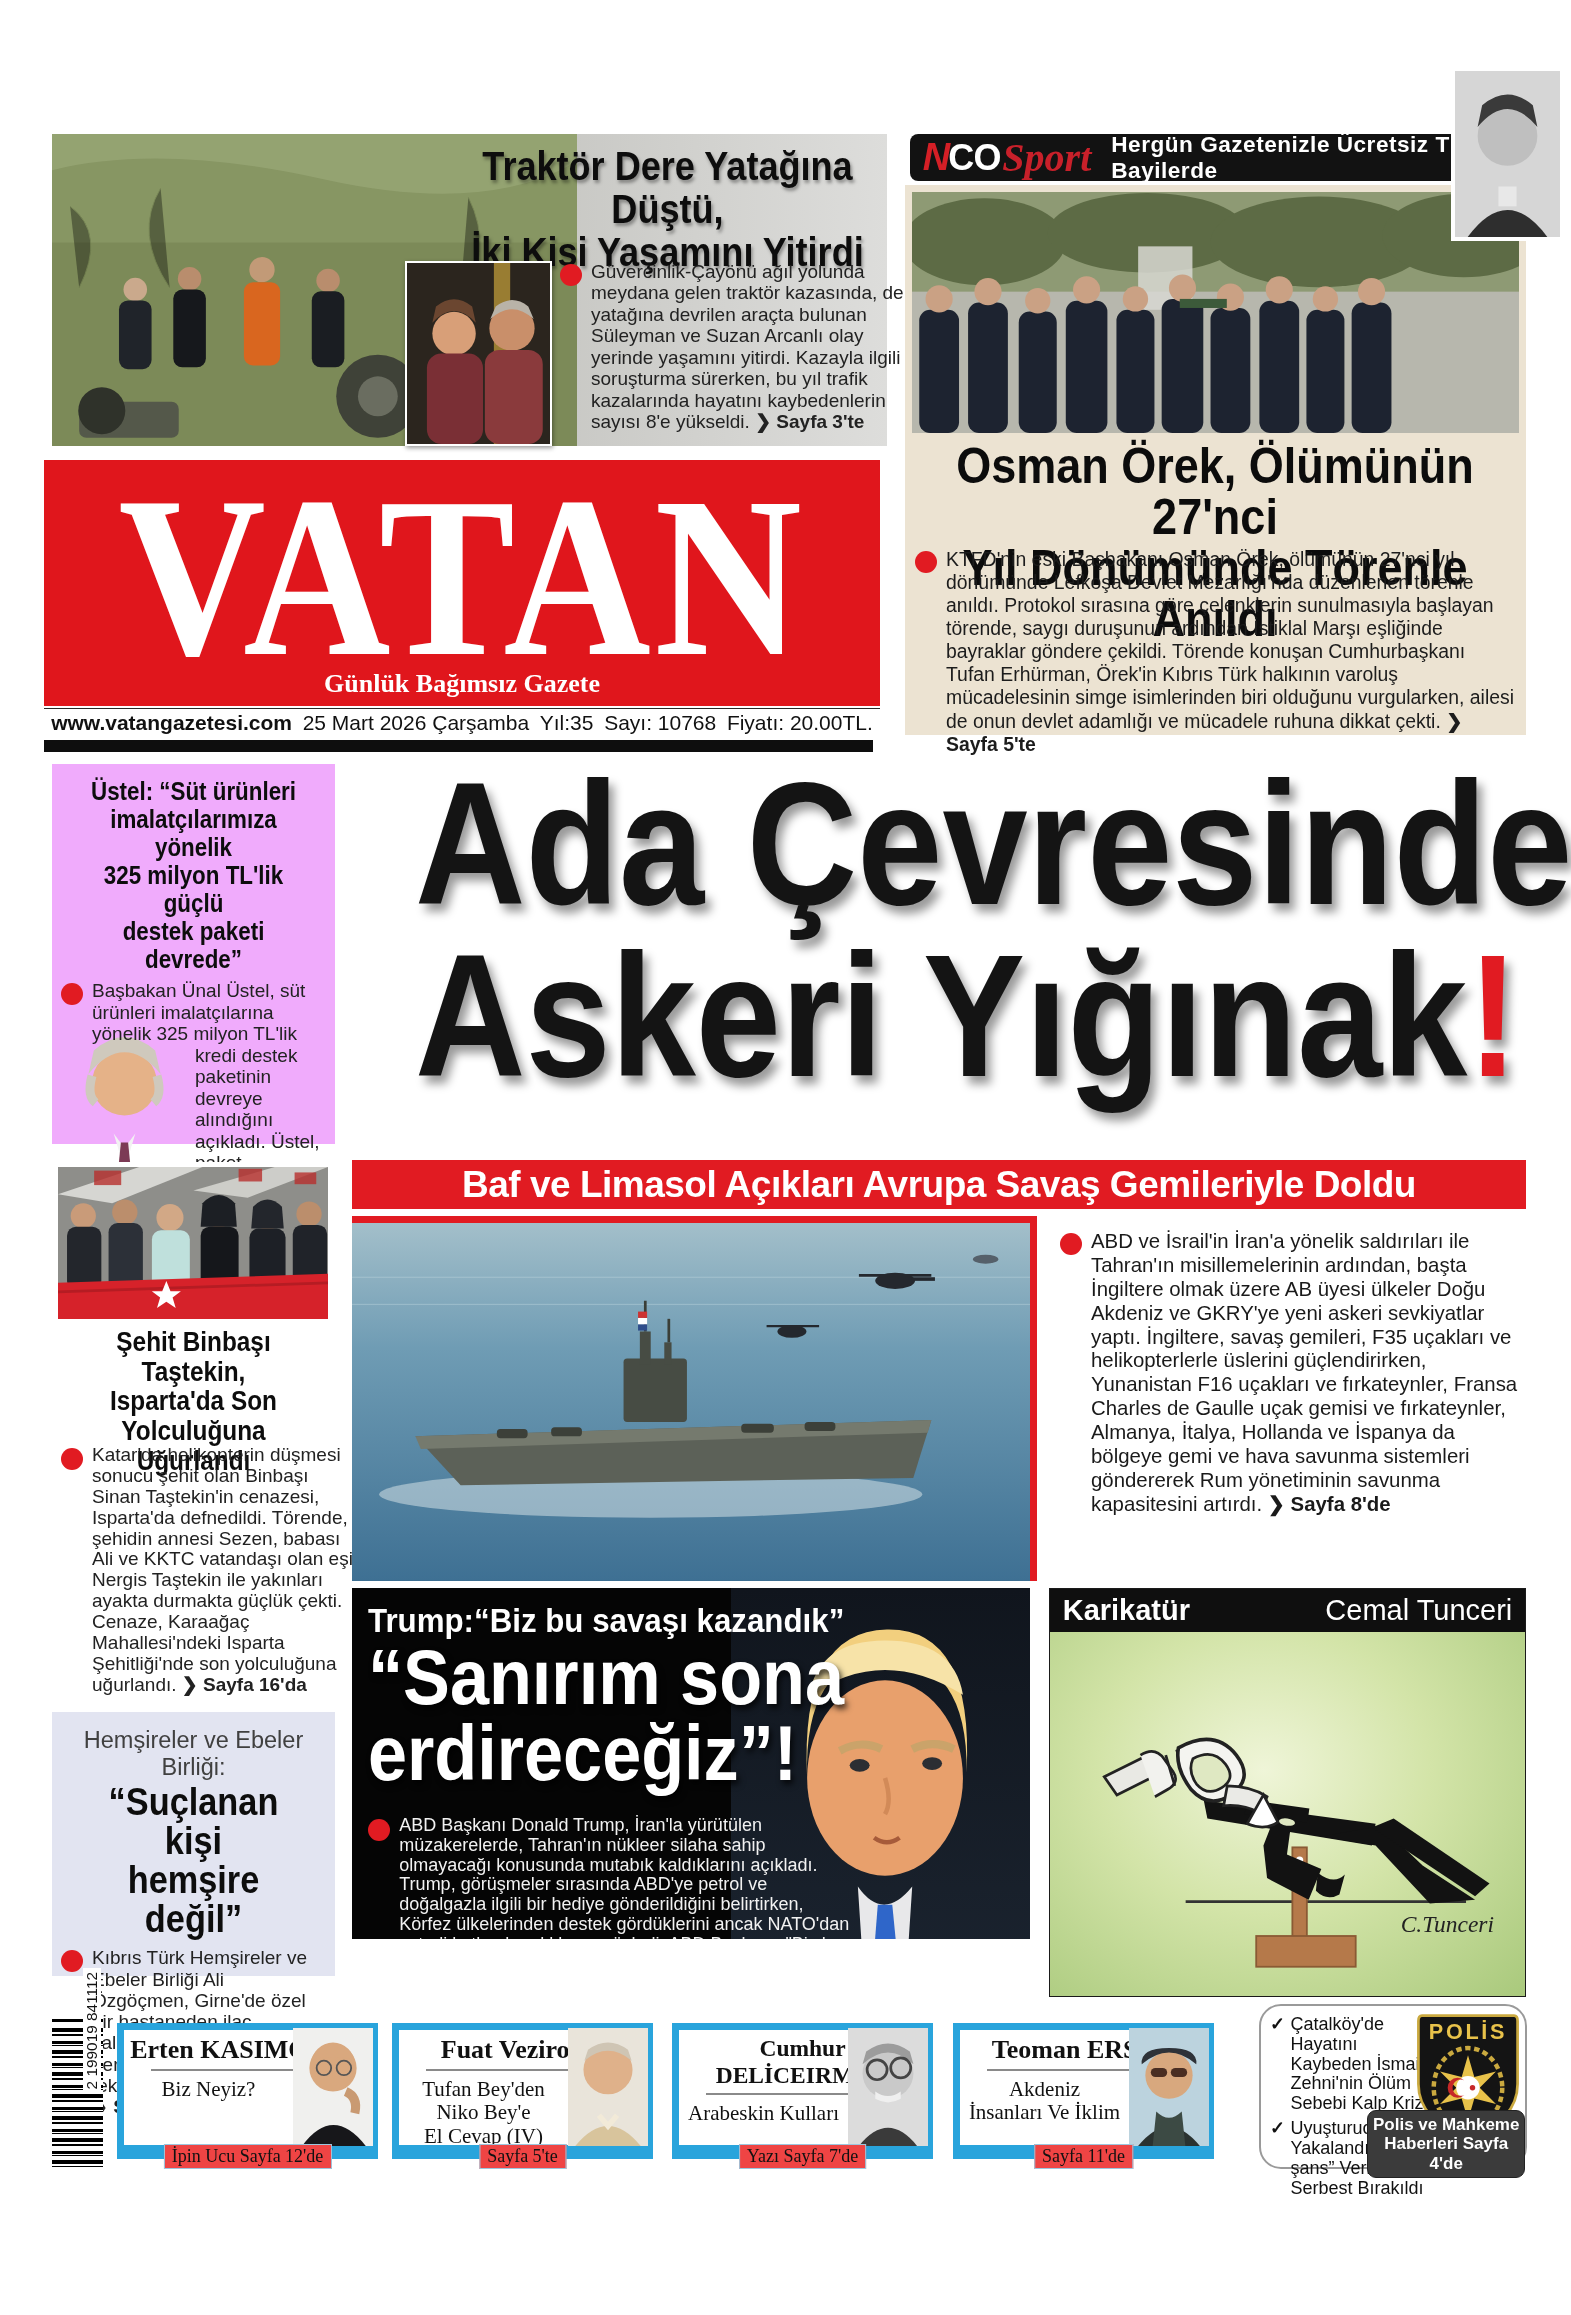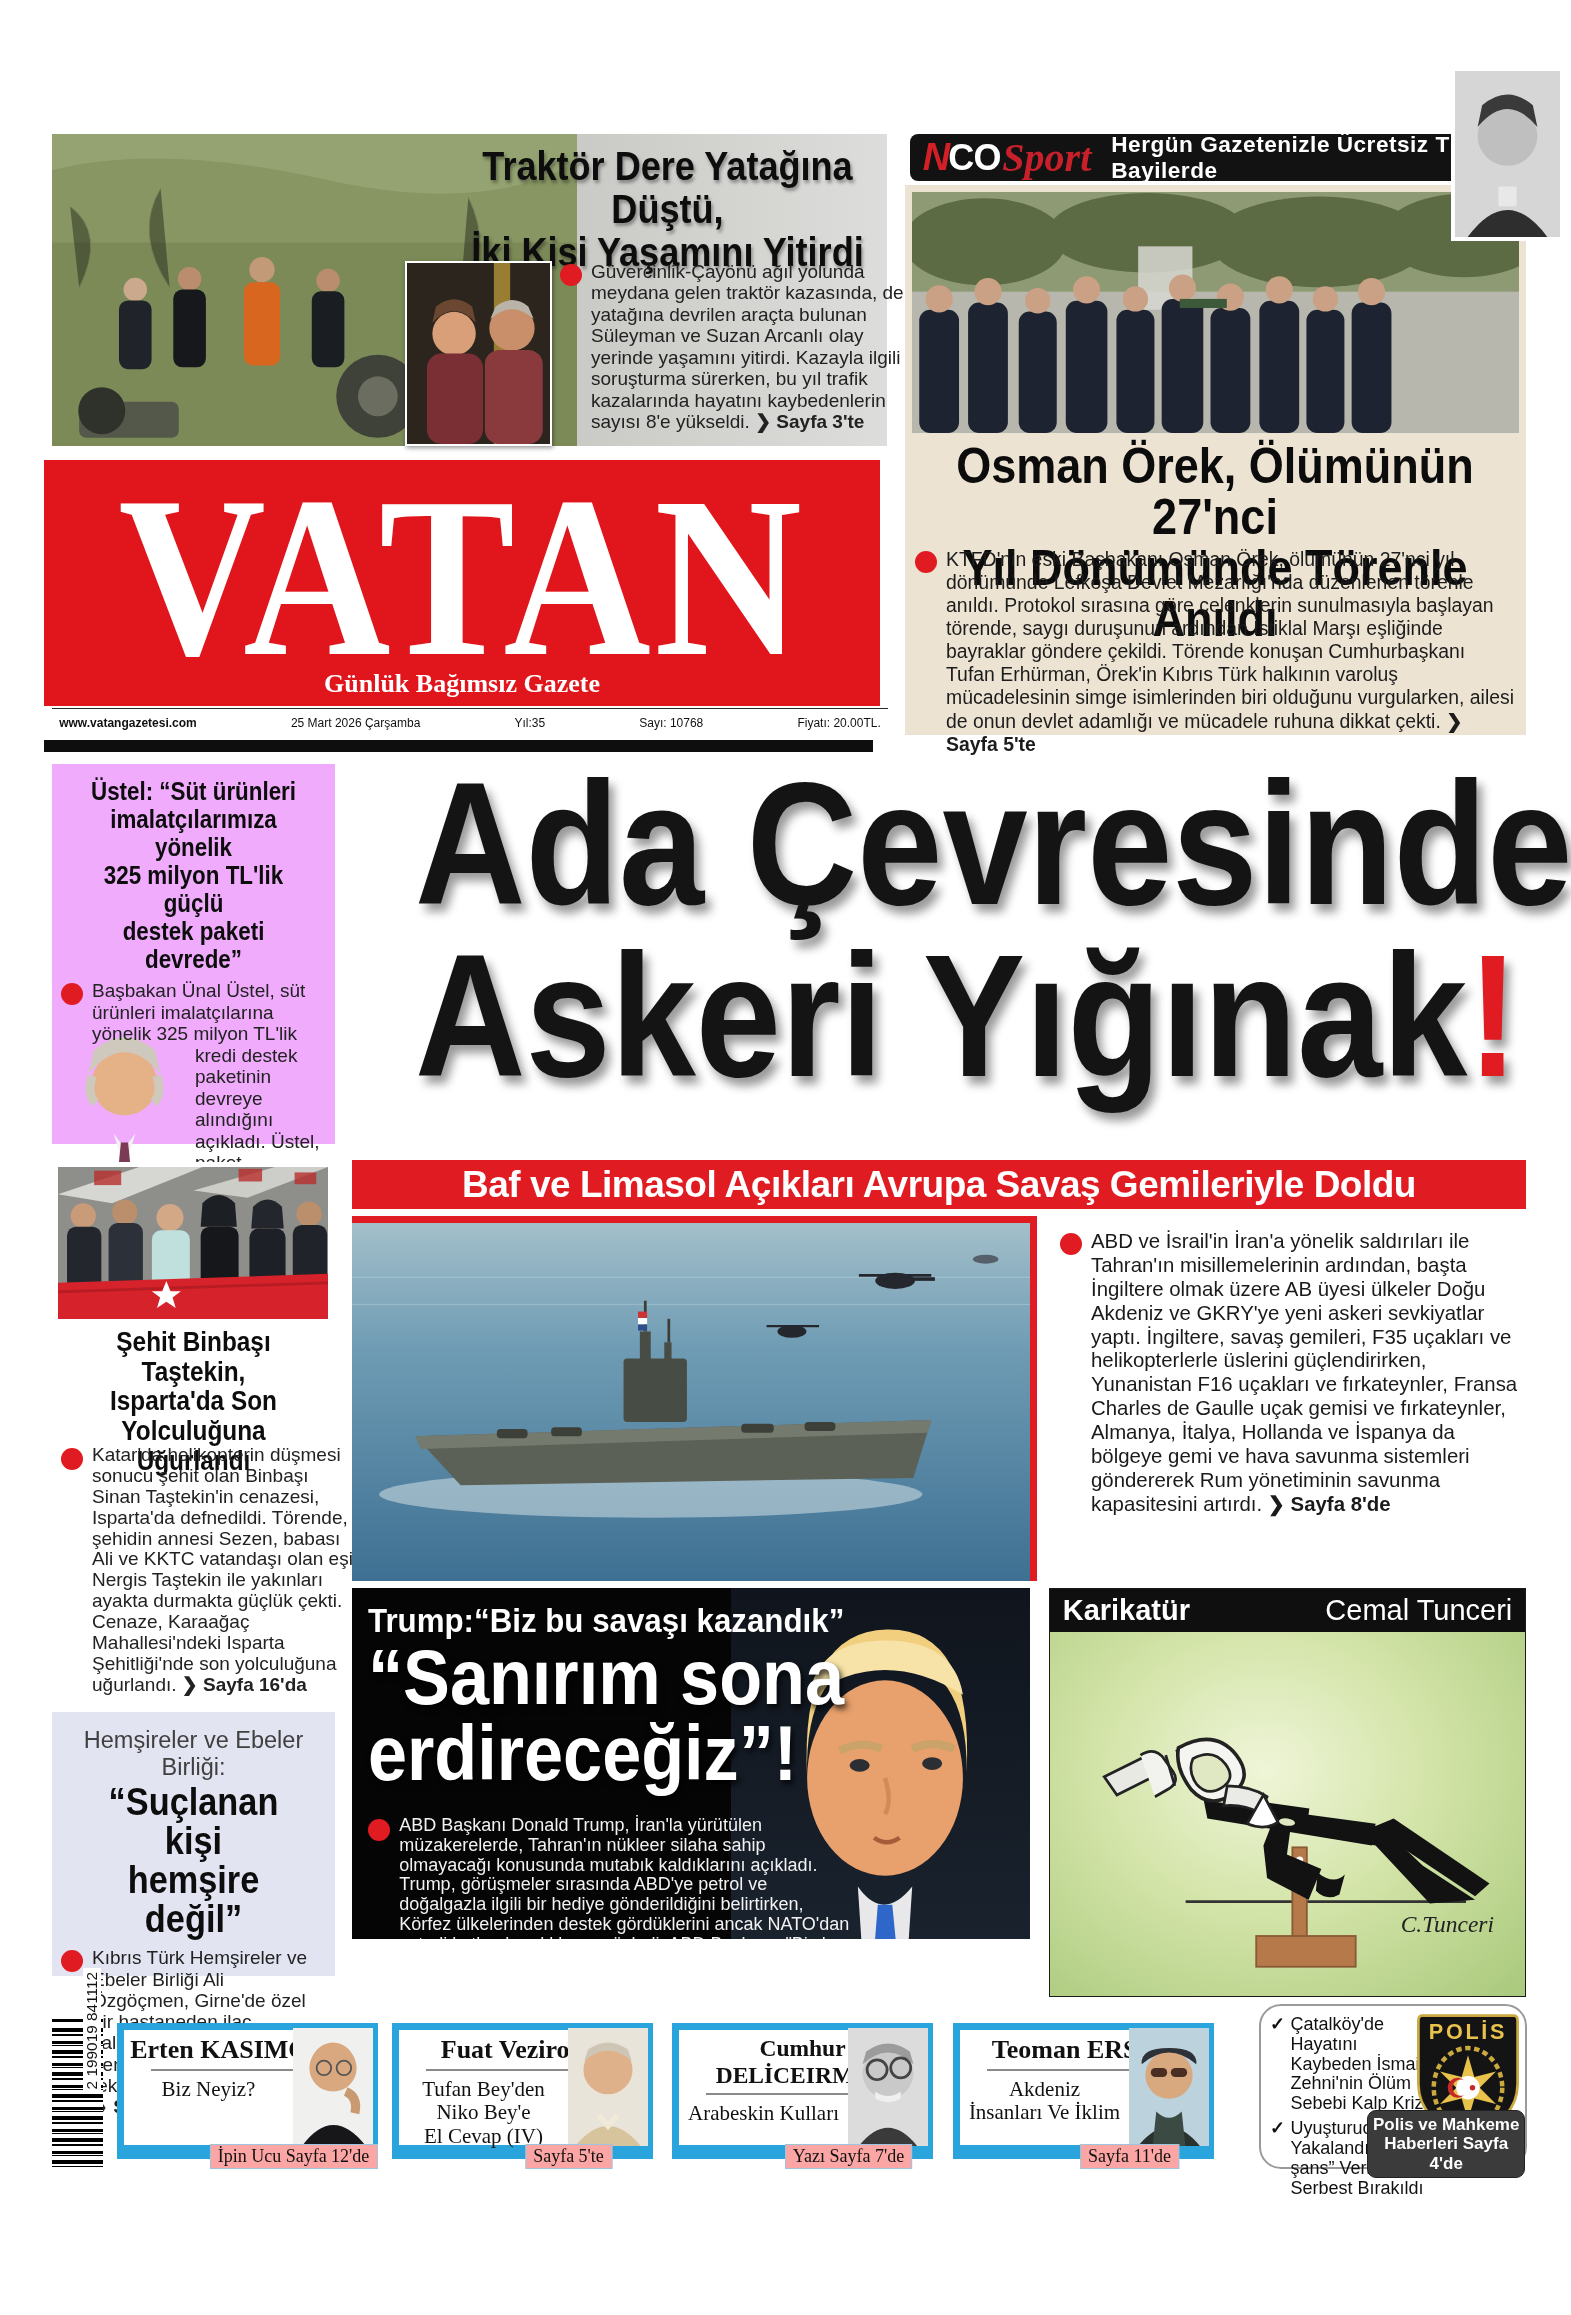--- a/index.html
+++ b/index.html
@@ -36,21 +36,21 @@
      transform:scaleX(.9);transform-origin:center top;color:#0c0c0c;}
   #orekbody{left:915px;top:548px;width:604px;font-size:19.4px;line-height:1.19;color:#1c1c1c;}
 
   
   #masthead{left:44px;top:460px;width:836px;height:246px;background:#e0161c;text-align:center;}
   #mast-title{font-family:"Liberation Serif",serif;font-weight:bold;color:#fff;font-size:204px;line-height:.92;
      letter-spacing:3.6px;transform:scaleY(1.12);transform-origin:center top;margin-top:12.7px;}
   #mast-sub{position:absolute;bottom:7.2px;width:100%;color:#fff;font-family:"Liberation Serif",serif;
      font-weight:bold;font-size:26px;}
   #dateline{left:44px;top:708px;width:836px;height:29px;border-top:1.8px solid #2a2a2a;display:flex;
-     align-items:center;justify-content:space-between;font-size:12px;padding:0 7.2px;box-sizing:border-box;color:#111;margin-left:8px;}
+     align-items:center;justify-content:space-between;font-size:21px;padding:0 7.2px;box-sizing:border-box;color:#111;}
   #dateline .site{font-weight:bold;}
   #blackrule{left:44px;top:740px;width:829px;height:11.8px;background:#0e0e0e;}
 
   
   #ustel{left:52px;top:764px;width:283px;height:380px;background:#f0abfc;box-sizing:border-box;padding:12.7px 9px 0;}
   #ustel h3{margin:0 0 7.2px;text-align:center;font-size:26px;line-height:1.08;transform:scaleX(.86);
      transform-origin:center top;color:#0d0d0d;}
   #ustel .story-p{font-size:19px;line-height:1.13;color:#222;}
   .ustel-float{float:left;width:134px;height:241px;shape-outside:polygon(0 30%,100% 30%,100% 100%,0 100%);position:relative;}
   .ustel-float svg{position:absolute;left:0;bottom:0;}
@@ -100,22 +100,22 @@
 
   
   .colbox{position:absolute;top:2023px;width:261px;height:136px;background:#fff;border:7.2px solid #29a4dc;
      border-bottom-width:14.5px;box-sizing:border-box;}
   .colbox .name{display:block;text-align:center;font-family:"Liberation Serif",serif;font-weight:bold;
      font-size:26px;margin-top:5.4px;}
   .colbox .rule{width:78%;height:1.8px;background:#8a8a8a;margin:3.6px auto 7.2px;}
   .colbox .title{display:block;text-align:center;font-family:"Liberation Serif",serif;font-size:21px;
      line-height:1.12;padding-right:78px;}
   .colbox .shot{position:absolute;right:-1.8px;top:-1.8px;width:80px;height:118px;}
-  .colbox .ref{position:absolute;left:50%;bottom:-23.5px;transform:translateX(-50%);background:#fca5a5;
-     border:1.8px solid #9cc6de;font-family:"Liberation Serif",serif;font-size:18px;padding:0.9px 7.2px;white-space:nowrap;margin-left:46px;}
+  .colbox .ref{position:absolute;left:50%;bottom:-23.5px;transform:translateX(-50%);background:#ef4444;
+     border:1.8px solid #9cc6de;font-family:"Liberation Serif",serif;font-size:18px;padding:0.9px 7.2px;white-space:nowrap;}
   #col0{left:117px;} #col1{left:392px;} #col2{left:672px;} #col3{left:953px;}
 
   #polis{left:1259px;top:2004px;width:268px;height:165px;border:2.7px solid #9a9a9a;border-radius:22px;background:#fff;
      box-sizing:border-box;padding:9px 5.4px 0 9px;}
   .pitem{display:flex;font-size:18px;line-height:1.1;margin-bottom:5.4px;width:170px;}
   .pitem .check{font-weight:bold;margin-right:5.4px;}
   #polis .badge{position:absolute;right:1.8px;top:1.8px;width:110px;height:136px;}
   #polis .pfoot{position:absolute;right:0px;bottom:-11px;width:152px;background:#3b3b3b;color:#fff;border-radius:9px;
      font-weight:bold;font-size:17px;text-align:center;padding:3.6px 1.8px;line-height:1.15;border:1.8px solid #222;}
 

